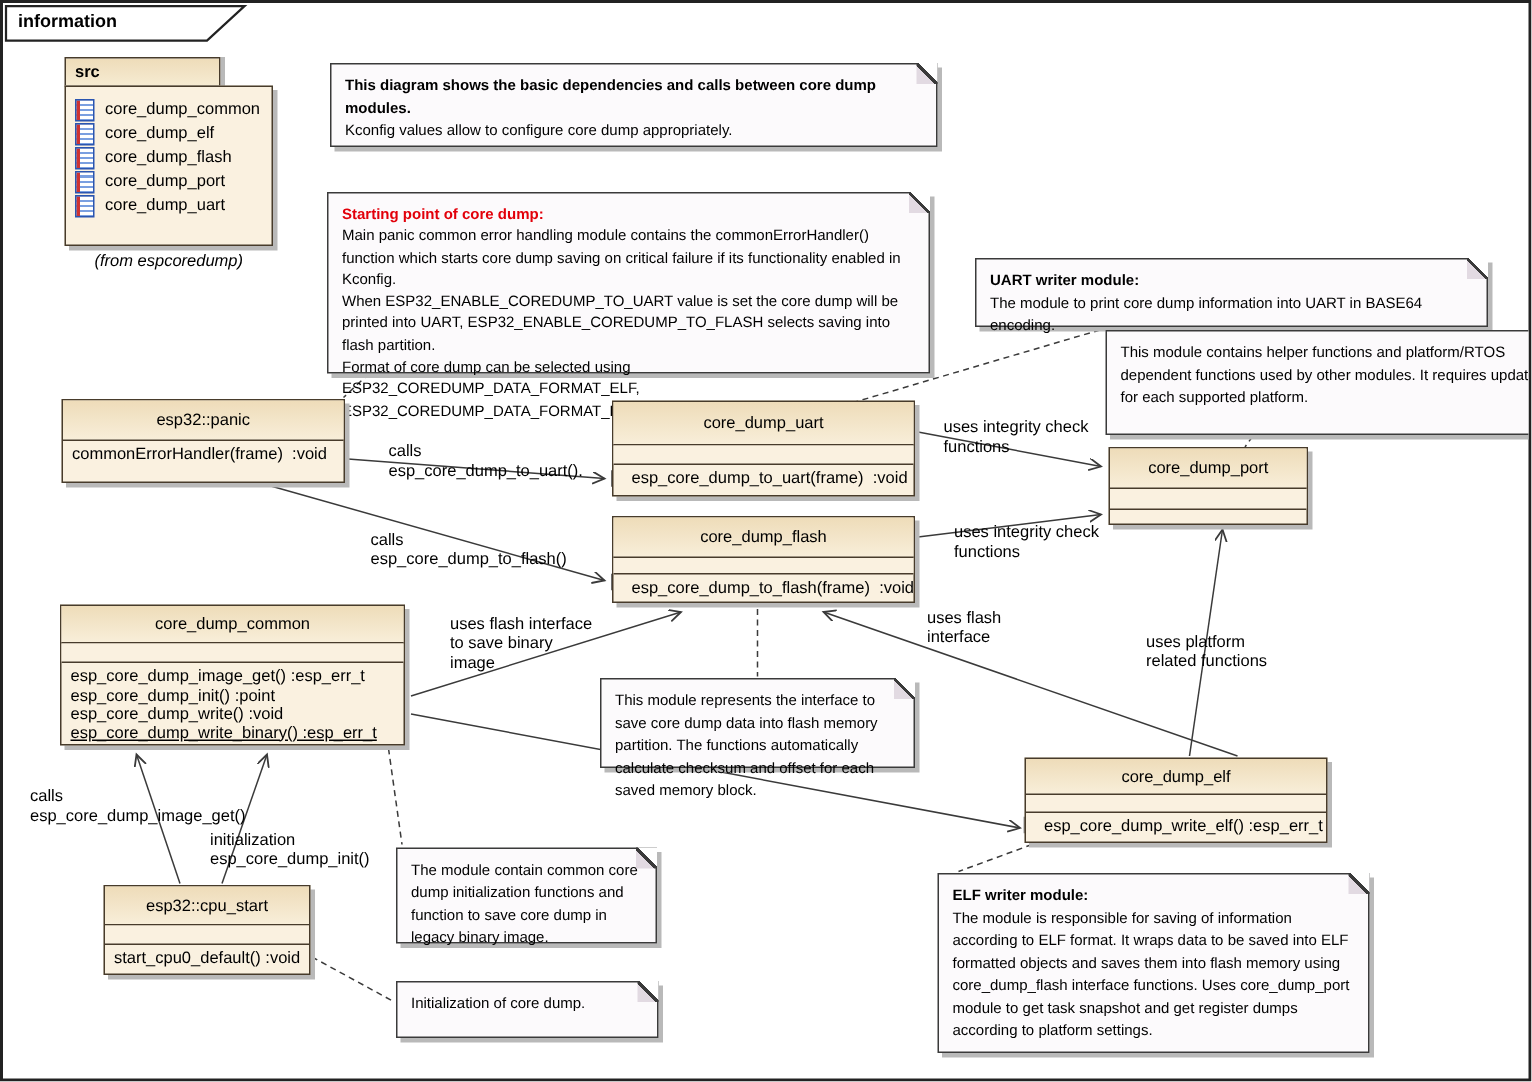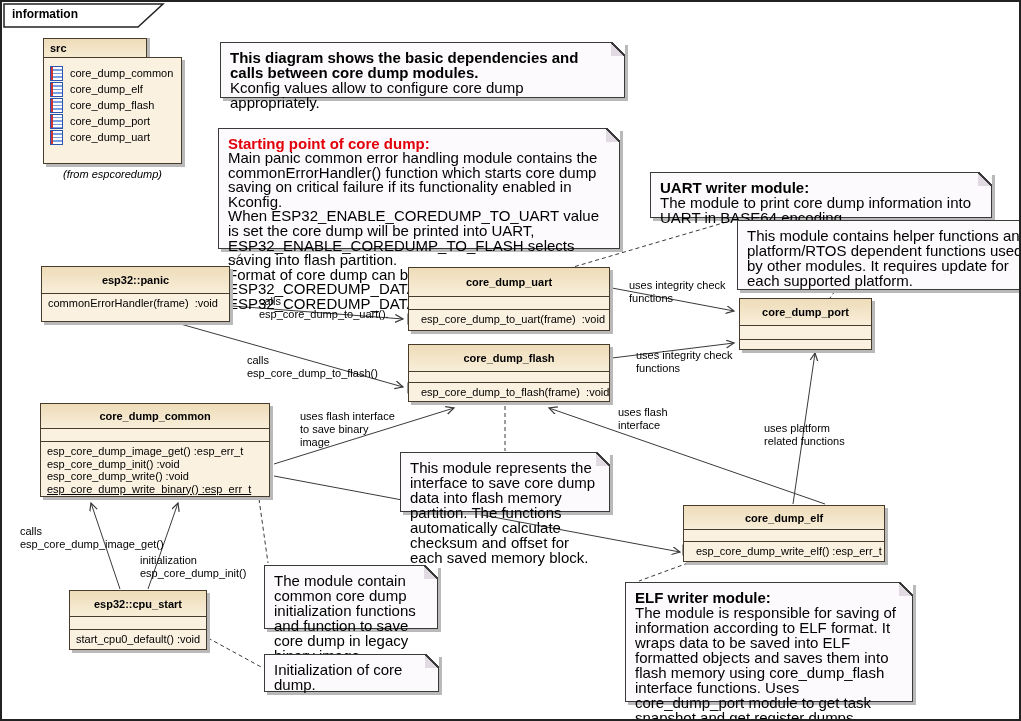--- a/index.html
+++ b/index.html
@@ -7,29 +7,29 @@
     position:relative;width:1021px;height:721px;background:#ffffff;
     font-family:"Liberation Sans",sans-serif;color:#000;
     border:2px solid #222;box-sizing:border-box;overflow:hidden;
   }
   #edges{position:absolute;left:0;top:0;width:1021px;height:721px;pointer-events:none;}
   .frame-title{position:absolute;left:10px;top:5px;font-size:12px;font-weight:bold;}
 
   
   .uml{position:absolute;border:1px solid #473b2b;background:#faf1e0;box-shadow:3px 3px 0 #b9b9b9;box-sizing:border-box;}
   .uml-title{background:linear-gradient(to bottom,#eedcb9,#f8eed9);border-bottom:1px solid #473b2b;
-    font-size:11px;font-weight:bold;text-align:left;display:flex;align-items:center;justify-content:center;}
+    font-size:11px;font-weight:normal;text-align:left;display:flex;align-items:center;justify-content:center;}
   .uml-empty{border-bottom:1px solid #473b2b;background:#faf1e0;}
   .uml-methods{padding:3px 4px 2px 6px;font-size:11px;line-height:12.5px;}
   .uml-method{white-space:pre;}
   .uml-method.static{text-decoration:underline;}
 
   
   .note{position:absolute;background:#fcfafc;border:1px solid #3a3a3a;box-shadow:3px 3px 0 #b9b9b9;
-    box-sizing:border-box;padding:7px 9px;font-size:15px;line-height:15px;}
+    box-sizing:border-box;padding:7px 9px;font-size:10px;line-height:15px;}
   .note .fold{position:absolute;top:-1px;right:-1px;width:14px;height:14px;
     background:linear-gradient(to bottom left,#ffffff 0 46%,#3a3a3a 46% 56%,#e2dae2 56% 100%);}
   .note-title{font-weight:bold;}
   .note-title.red{color:#e2000a;}
   .note-body{white-space:pre-line;}
 
   
   .pkg-tab{position:absolute;border:1px solid #473b2b;background:linear-gradient(to bottom,#eedcb9,#f6ebd2);
     font-size:11px;font-weight:bold;padding:3px 6px;box-sizing:border-box;box-shadow:3px 0 0 #b9b9b9;}
   .pkg-body{position:absolute;border:1px solid #473b2b;background:#faf1e0;box-shadow:3px 3px 0 #b9b9b9;
@@ -189,21 +189,21 @@
     <div class="uml-title" style="height:26px;">core_dump_port</div>
     <div class="uml-empty" style="height:13px;"></div>
     <div style="height:10px;"></div>
   </div>
 
   <div class="uml" style="left:38px;top:401px;width:230px;height:94px;">
     <div class="uml-title" style="height:24px;">core_dump_common</div>
     <div class="uml-empty" style="height:12px;"></div>
     <div class="uml-methods">
       <div class="uml-method">esp_core_dump_image_get() :esp_err_t</div>
-      <div class="uml-method">esp_core_dump_init() :void</div>
+      <div class="uml-method">esp_core_dump_init() :point</div>
       <div class="uml-method">esp_core_dump_write() :void</div>
       <div class="uml-method static">esp_core_dump_write_binary() :esp_err_t</div>
     </div>
   </div>
 
   <div class="uml" style="left:681px;top:503px;width:202px;height:57px;">
     <div class="uml-title" style="height:23px;">core_dump_elf</div>
     <div class="uml-empty" style="height:11px;"></div>
     <div class="uml-methods" style="padding-left:12px;">
         <div class="uml-method">esp_core_dump_write_elf() :esp_err_t</div>

